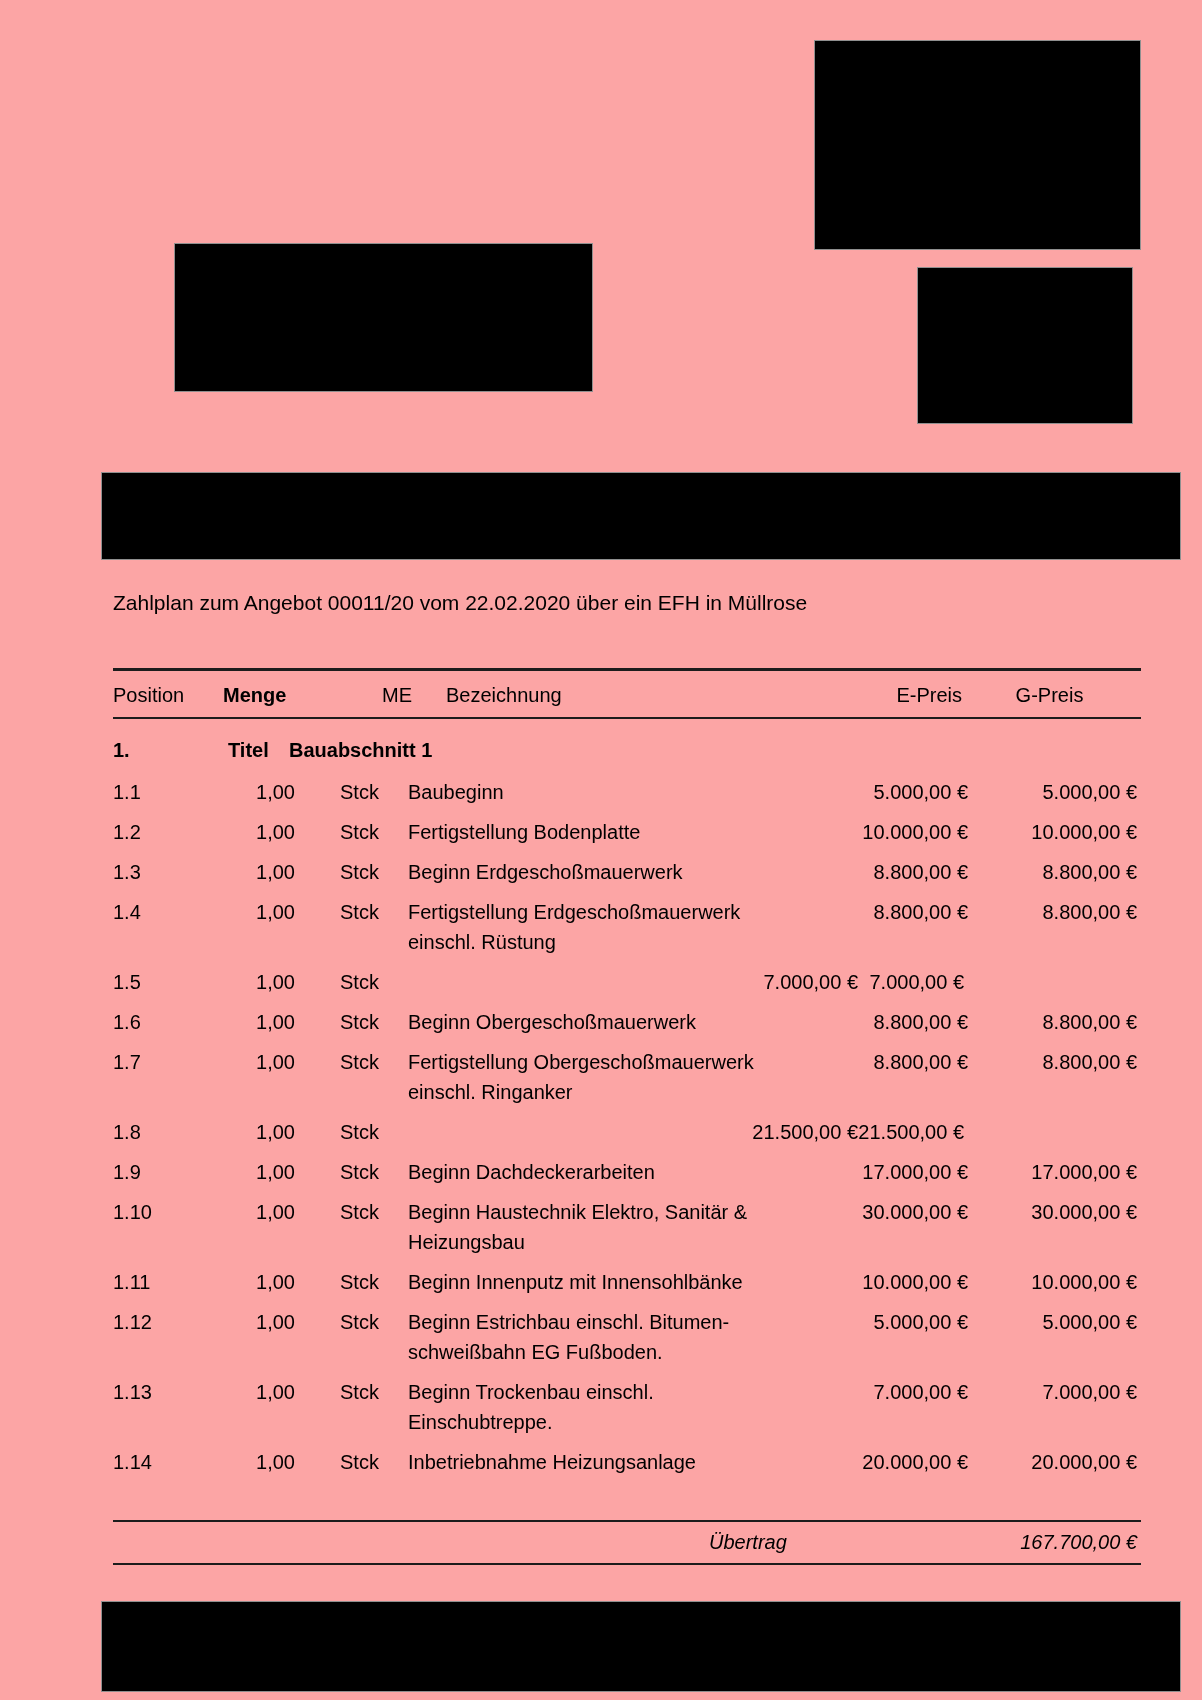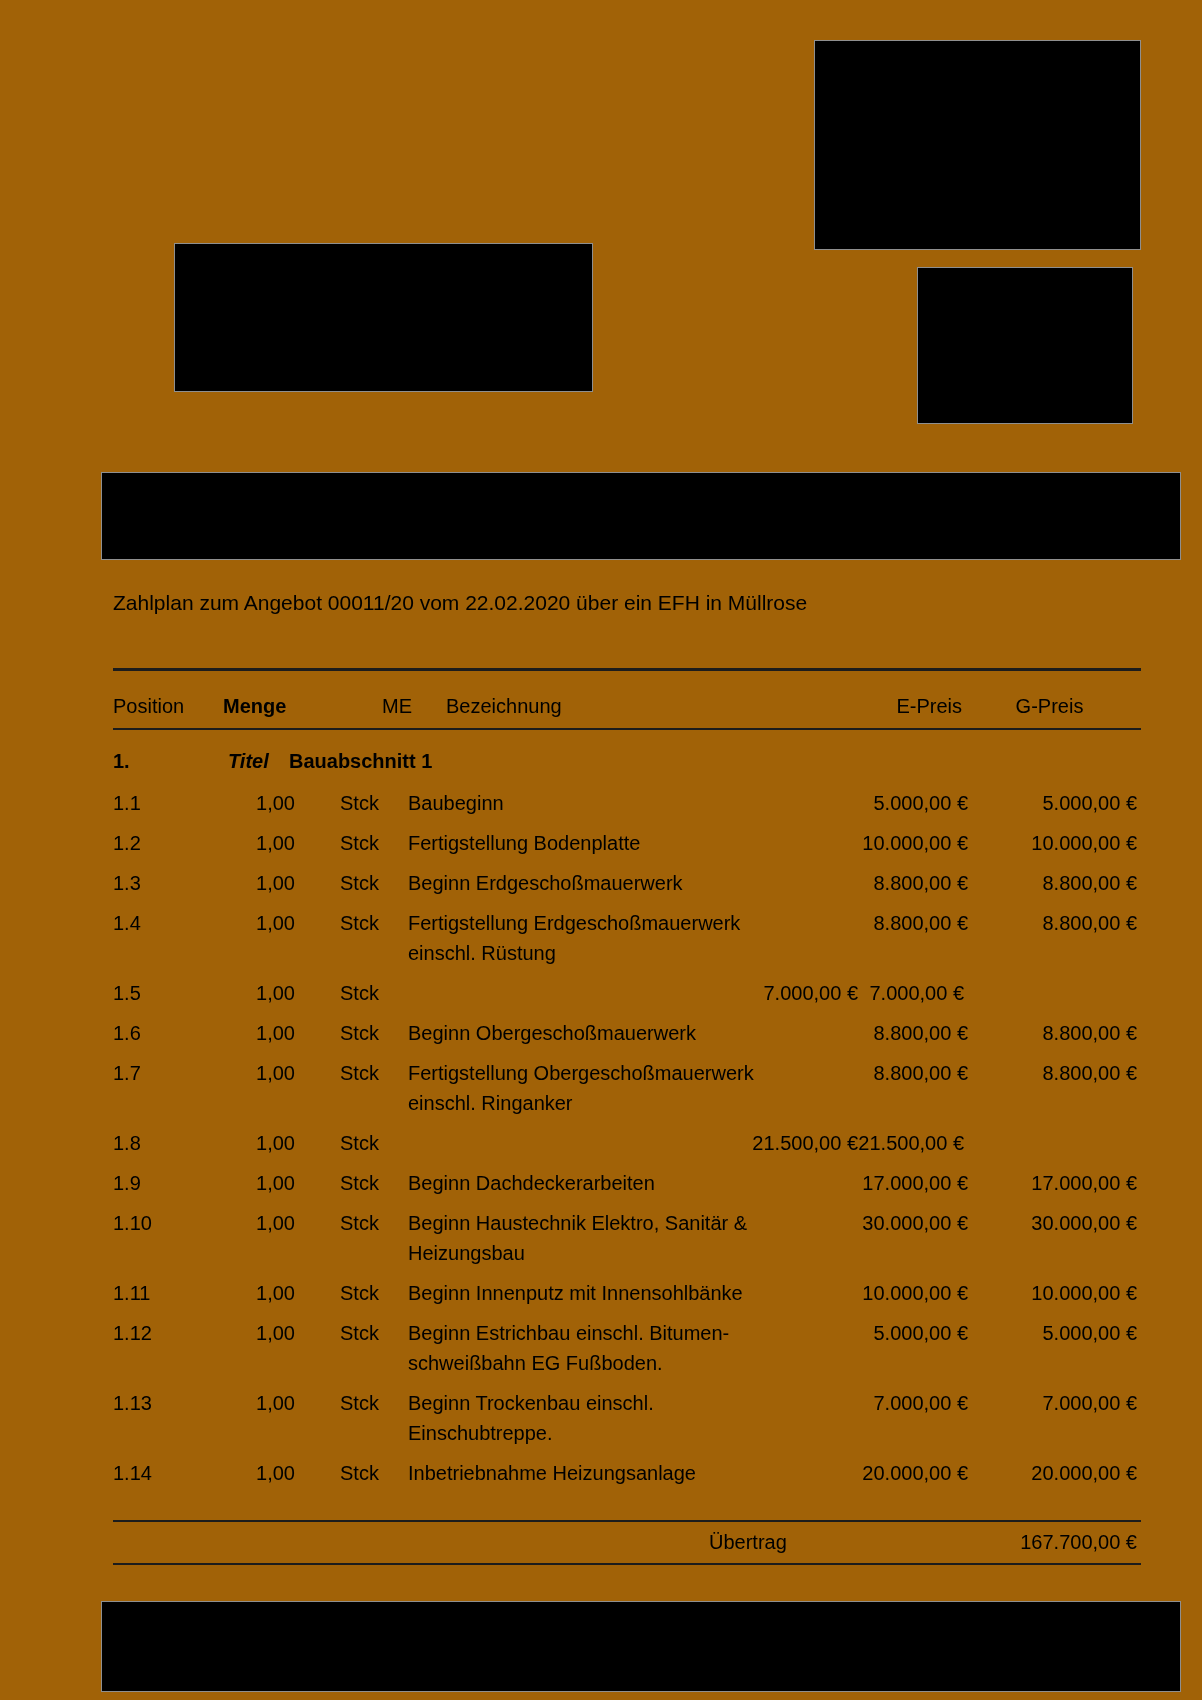--- a/index.html
+++ b/index.html
@@ -1,19 +1,19 @@
 <!DOCTYPE html>
 <html lang="de"><head>
 <meta charset="utf-8">
 <style>
   html,body { margin:0; padding:0; background:#ffffff; }
   .page {
     position:relative;
     width:1202px; height:1700px;
-    background:#a16207;
+    background:#fca5a5;
     color:#000;
     font-family:"Liberation Sans", sans-serif;
     overflow:hidden;
   }
   .redact {
     position:absolute;
     background:#000;
     border:1px solid #8f8f8f;
     box-sizing:border-box;
   }
@@ -31,53 +31,54 @@
   .lv-table {
     position:absolute; left:113px; top:668px; width:1028px;
     font-size:20px;
   }
   .rule { border:0; border-top:2px solid #1c1c1c; margin:0; }
   .rule.thick { border-top-width:3px; }
 
   .header-row {
     display:grid;
     grid-template-columns:110px 146px 58px 436px 99px 179px;
-    padding:20px 0 7px 0;
+    padding:9px 0 7px 0;
     line-height:30px;
   }
   .h-menge { text-align:left;font-weight:bold; }
   .h-me    { padding-left:13px; }
   .h-bez   { padding-left:19px; }
   .h-ep    { text-align:right; }
   .h-gp    { text-align:center; padding-right:4px; }
 
   .section-row {
     display:flex;
     font-weight:bold;
     line-height:30px;
     margin:16px 0 12px 0;
   }
   .section-pos   { width:115px; }
-  .section-label { width:61px;font-style:italic; }
+  .section-label { width:61px; }
 
   .row {
     display:grid;
     grid-template-columns:110px 105px 80px 450px 110px 173px;
     line-height:30px;
     margin-bottom:10px;
   }
   .c-menge { text-align:center; }
   .c-me    { padding-left:12px; }
   .c-bez   { white-space:pre-line; }
   .c-ep    { text-align:right; }
   .c-gp    { text-align:right; padding-right:4px; }
 
   .carry-block {
     position:absolute; left:113px; top:1520px; width:1028px;
     font-size:20px;
+    font-style:italic;
   }
   .carry-row {
     display:flex;
     line-height:30px;
     padding:5px 4px 6px 0;
   }
   .carry-label { margin-left:596px; }
   .carry-value { margin-left:auto; }
 </style>
 </head>

